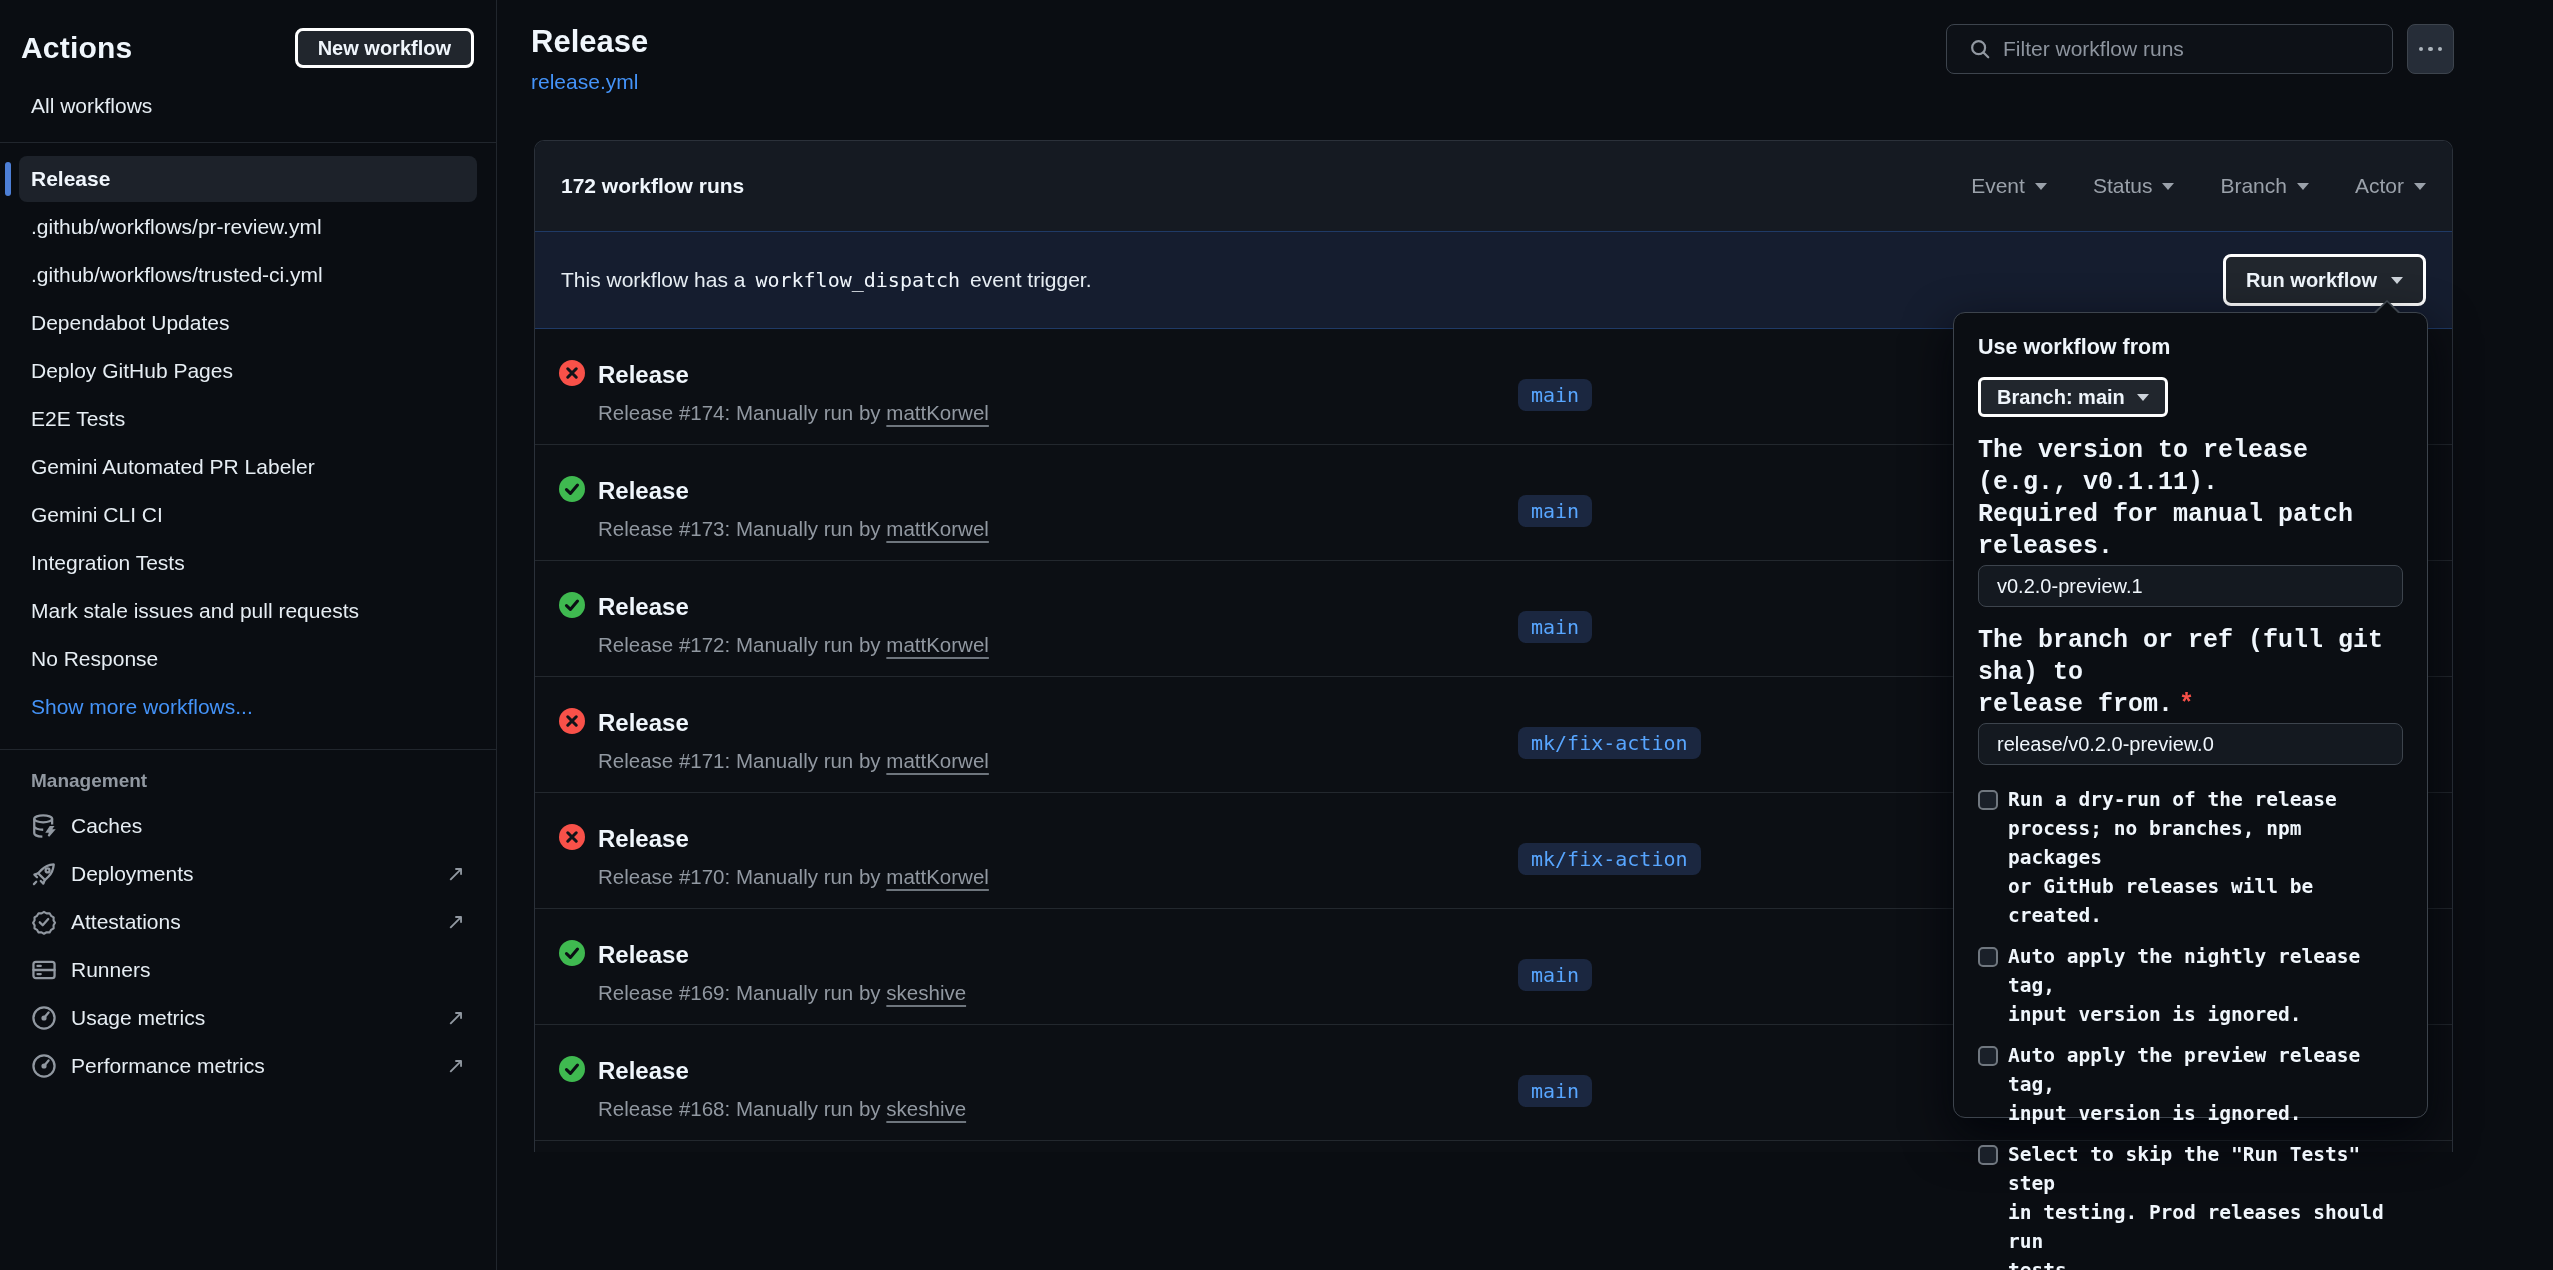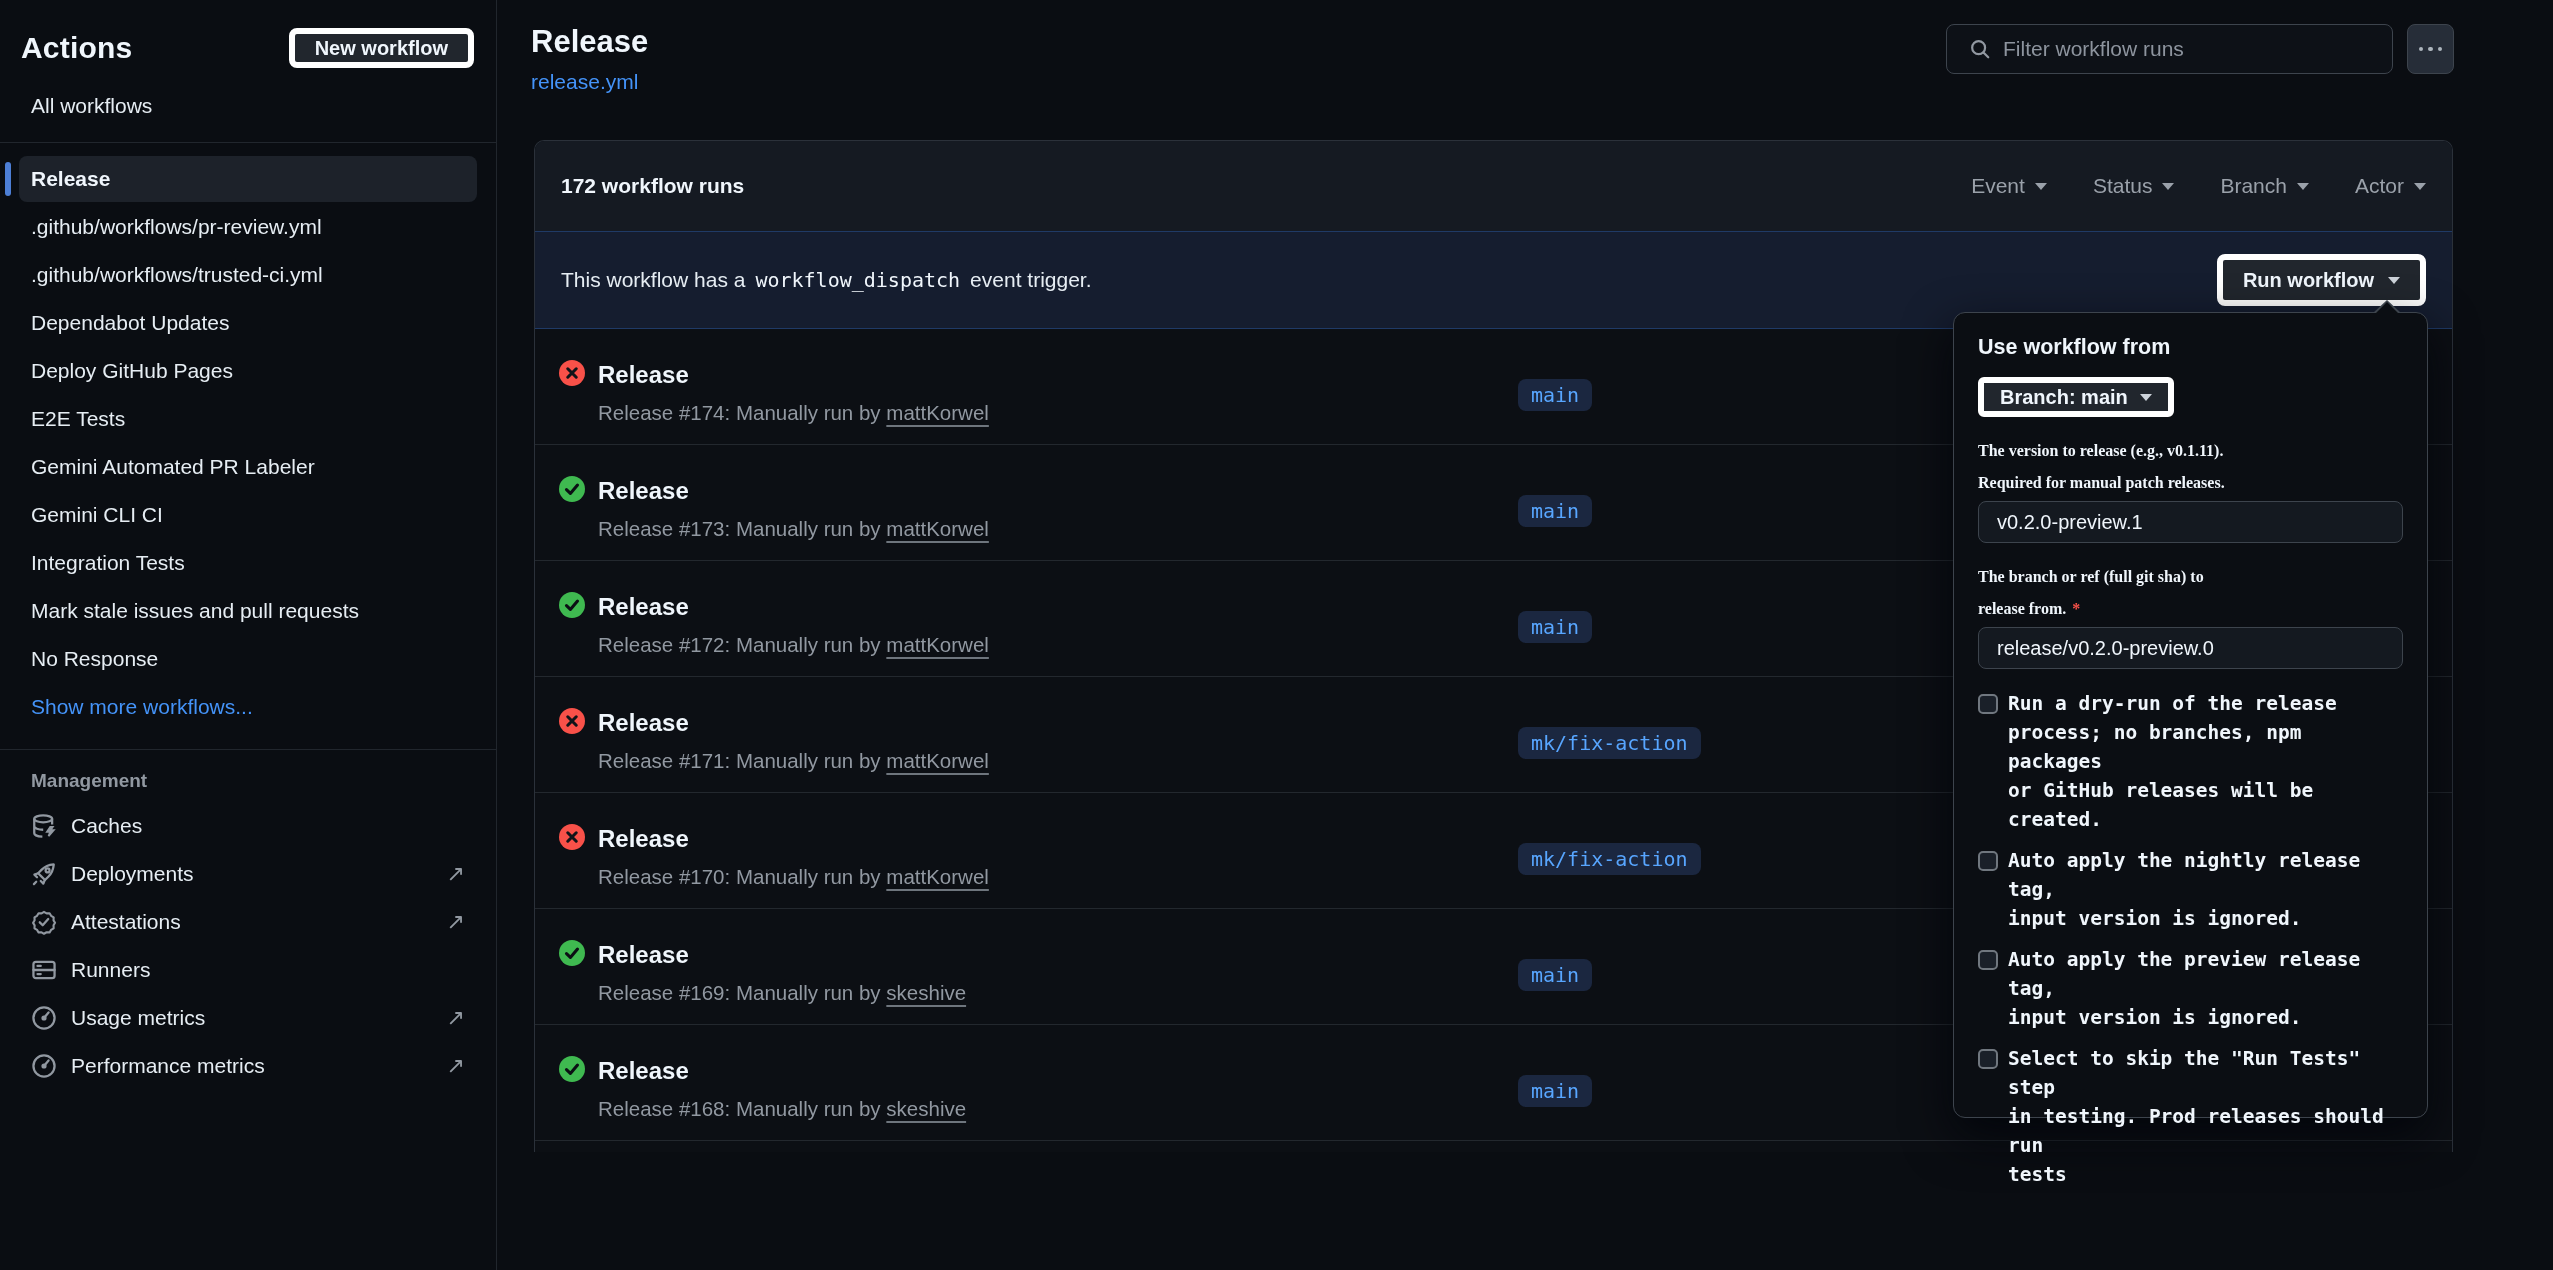--- a/index.html
+++ b/index.html
@@ -11,21 +11,21 @@
   }
   .mono { font-family:"DejaVu Sans Mono", monospace; }
 
   
   .sidebar { position:absolute; left:0; top:0; width:497px; height:1270px;
     border-right:1px solid #21262d; background:#0a0d12; }
   .sidebar-header { display:flex; align-items:center; justify-content:space-between;
     padding:28px 22px 0 21px; }
   .sidebar-title { font-size:30px; font-weight:700; color:#f0f6fc; letter-spacing:.2px; }
   .btn { display:inline-flex; align-items:center; justify-content:center; gap:10px;
-    background:#21262d; border:6px solid #ffffff; border-radius:8px;
+    background:#21262d; border:3px solid #ffffff; border-radius:8px;
     color:#f0f6fc; font-size:20px; font-weight:600; cursor:pointer; }
   .new-workflow-btn { height:40px; padding:0 20px; }
   .all-workflows { margin:26px 0 0 31px; font-size:21px; color:#e6edf3; cursor:pointer; width:fit-content; }
   .sb-divider { height:1px; background:#21262d; margin-top:24px; }
   .workflow-nav { padding:12px 19px 0 19px; }
   .wf-item { position:relative; height:48px; display:flex; align-items:center;
     padding:0 12px; border-radius:8px; font-size:21px; color:#e6edf3; cursor:pointer; }
   .wf-item.selected { background:#1d222a; font-weight:700; color:#f0f6fc; height:46px; margin:1px 0; }
   .wf-item.selected::before { content:""; position:absolute; left:-14px; top:6px;
     width:6px; height:34px; border-radius:3px; background:#4d7fd6; }
@@ -95,22 +95,22 @@
     box-shadow:0 18px 48px rgba(1,4,9,0.85); padding:22px 24px 18px 24px; z-index:5; }
   .dialog::before { content:""; position:absolute; top:-13px; left:419px; width:0; height:0;
     border-left:14px solid transparent; border-right:14px solid transparent;
     border-bottom:13px solid #3d444d; }
   .dialog::after { content:""; position:absolute; top:-11px; left:421px; width:0; height:0;
     border-left:12px solid transparent; border-right:12px solid transparent;
     border-bottom:12px solid #0b0e13; }
   .dialog-title { font-size:21.5px; font-weight:700; color:#f0f6fc; height:26px; }
   .branch-select { margin-top:16px; height:40px; padding:0 16px; font-size:20px; font-weight:600; border-radius:6px; }
   .branch-select .caret { border-top-color:#cdd3da; margin-left:2px; }
-  .d-desc { margin-top:18px; font-family:Liberation Serif, serif; font-weight:700;
-    font-size:16px; line-height:32px; color:#f0f6fc; white-space:pre-line; }
+  .d-desc { margin-top:18px; font-family:Liberation Mono, monospace; font-weight:700;
+    font-size:25px; line-height:32px; color:#f0f6fc; white-space:pre-line; }
   .d-desc .req { color:#f85149; margin-left:6px; }
   .d-input { margin-top:2px; width:100%; height:42px; background:#141920;
     border:1px solid #3d444d; border-radius:8px; padding:0 18px;
     color:#f0f6fc; font-size:20px; font-family:"Liberation Sans",sans-serif; outline:none; }
   .cb-group { margin-top:20px; }
   .cb-row { display:flex; align-items:flex-start; margin-bottom:12px; }
   .checkbox { flex:0 0 20px; width:20px; height:20px; margin-top:5px;
     background:#1a2029; border:2px solid #70777f; border-radius:5px; cursor:pointer; }
   .cb-label { margin-left:10px; font-family:"DejaVu Sans Mono", monospace; font-weight:700;
     font-size:19.5px; line-height:29px; color:#f0f6fc; white-space:pre-line; }

